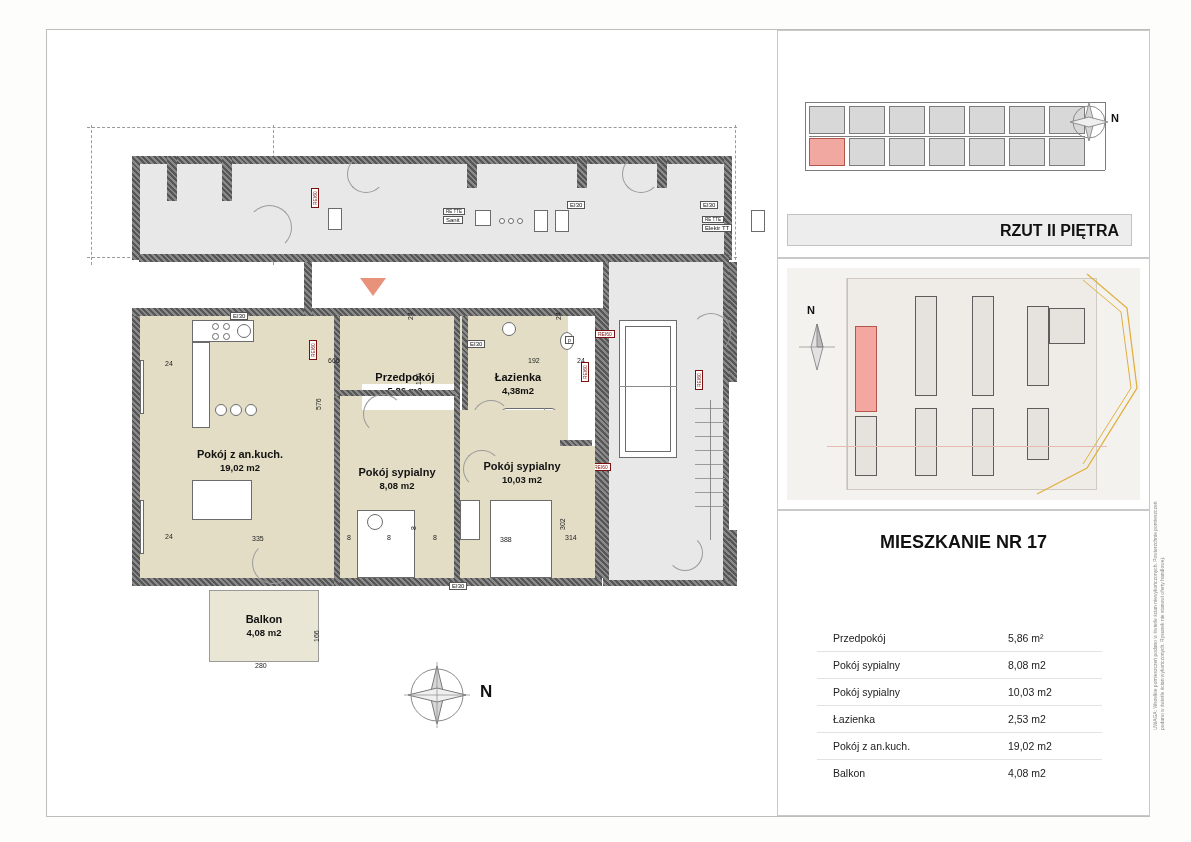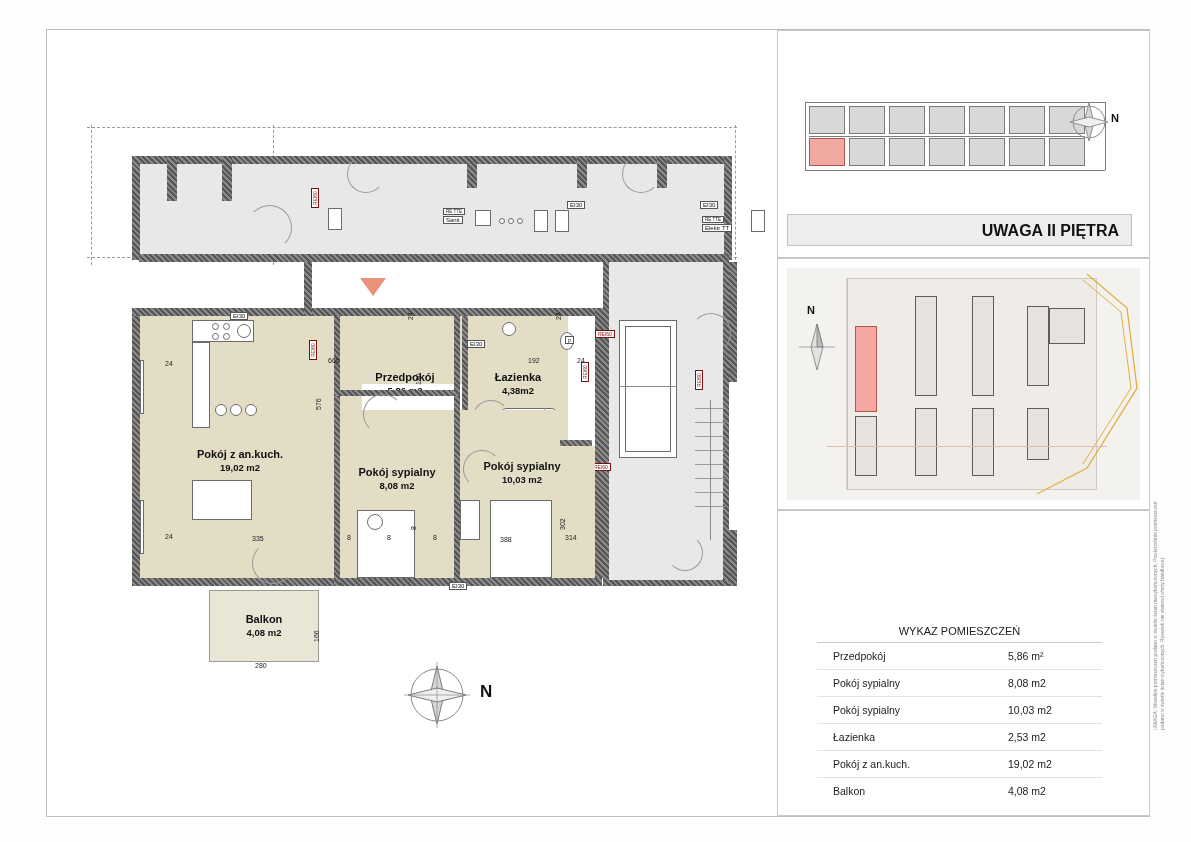--- a/index.html
+++ b/index.html
@@ -359,21 +359,21 @@
     <div class="compass" style="left:290px;top:70px;width:44px;height:44px;">
       <svg width="44" height="44" viewBox="0 0 44 44">
         <circle cx="22" cy="22" r="16" fill="none" stroke="#8a8a8a" stroke-width="1"></circle>
         <polygon points="22,3 27,22 22,41 17,22" fill="#d6d6d6" stroke="#7a7a7a" stroke-width="0.8"></polygon>
         <polygon points="3,22 22,17 41,22 22,27" fill="#efefef" stroke="#7a7a7a" stroke-width="0.8"></polygon>
       </svg>
       <span class="letter" style="left:44px;top:12px;font-size:11px;">N</span>
     </div>
 
     <div class="sub-bar" style="top:184px;">
-      <span>UWAGA II PIĘTRA</span>
+      <span>RZUT II PIĘTRA</span>
     </div>
 
     <div class="panel" style="left:0;top:228px;width:373px;height:252px;"></div>
     <div class="site" style="left:10px;top:238px;width:353px;height:232px;">
 
       <div class="site-road" style="left:60px;top:10px;width:250px;height:212px;background:#efece7;border:1px solid #cfcac2;"></div>
 
       <div class="site-hl" style="left:68px;top:58px;width:22px;height:86px;"></div>
       <div class="site-b" style="left:68px;top:148px;width:22px;height:60px;"></div>
       <div class="site-b" style="left:128px;top:28px;width:22px;height:100px;"></div>
@@ -395,23 +395,23 @@
     <div class="compass" style="left:18px;top:292px;width:44px;height:50px;">
       <svg width="44" height="50" viewBox="0 0 44 50">
         <polygon points="22,2 28,25 22,48 16,25" fill="#e2e2e2" stroke="#7a7a7a" stroke-width="0.8"></polygon>
         <polygon points="22,2 28,25 22,25" fill="#bcbcbc" stroke="#7a7a7a" stroke-width="0.8"></polygon>
         <line x1="4" y1="25" x2="40" y2="25" stroke="#8a8a8a" stroke-width="0.7"></line>
       </svg>
       <span class="letter" style="left:12px;top:-18px;font-size:11px;">N</span>
     </div>
 
     <div class="panel" style="left:0;top:480px;width:373px;height:306px;"></div>
+    <div class="info-title" style="top:502px;font-size:18px;">MIESZKANIE NR 17</div>
 
     <div class="tbl" style="top:595px;">
-      <div class="hdr">WYKAZ POMIESZCZEŃ</div>
       <div class="row">
         <span>Przedpokój</span>
         <span class="val">5,86 m²</span>
       </div>
       <div class="row">
         <span>Pokój sypialny</span>
         <span class="val">8,08 m2</span>
       </div>
       <div class="row">
         <span>Pokój sypialny</span>

